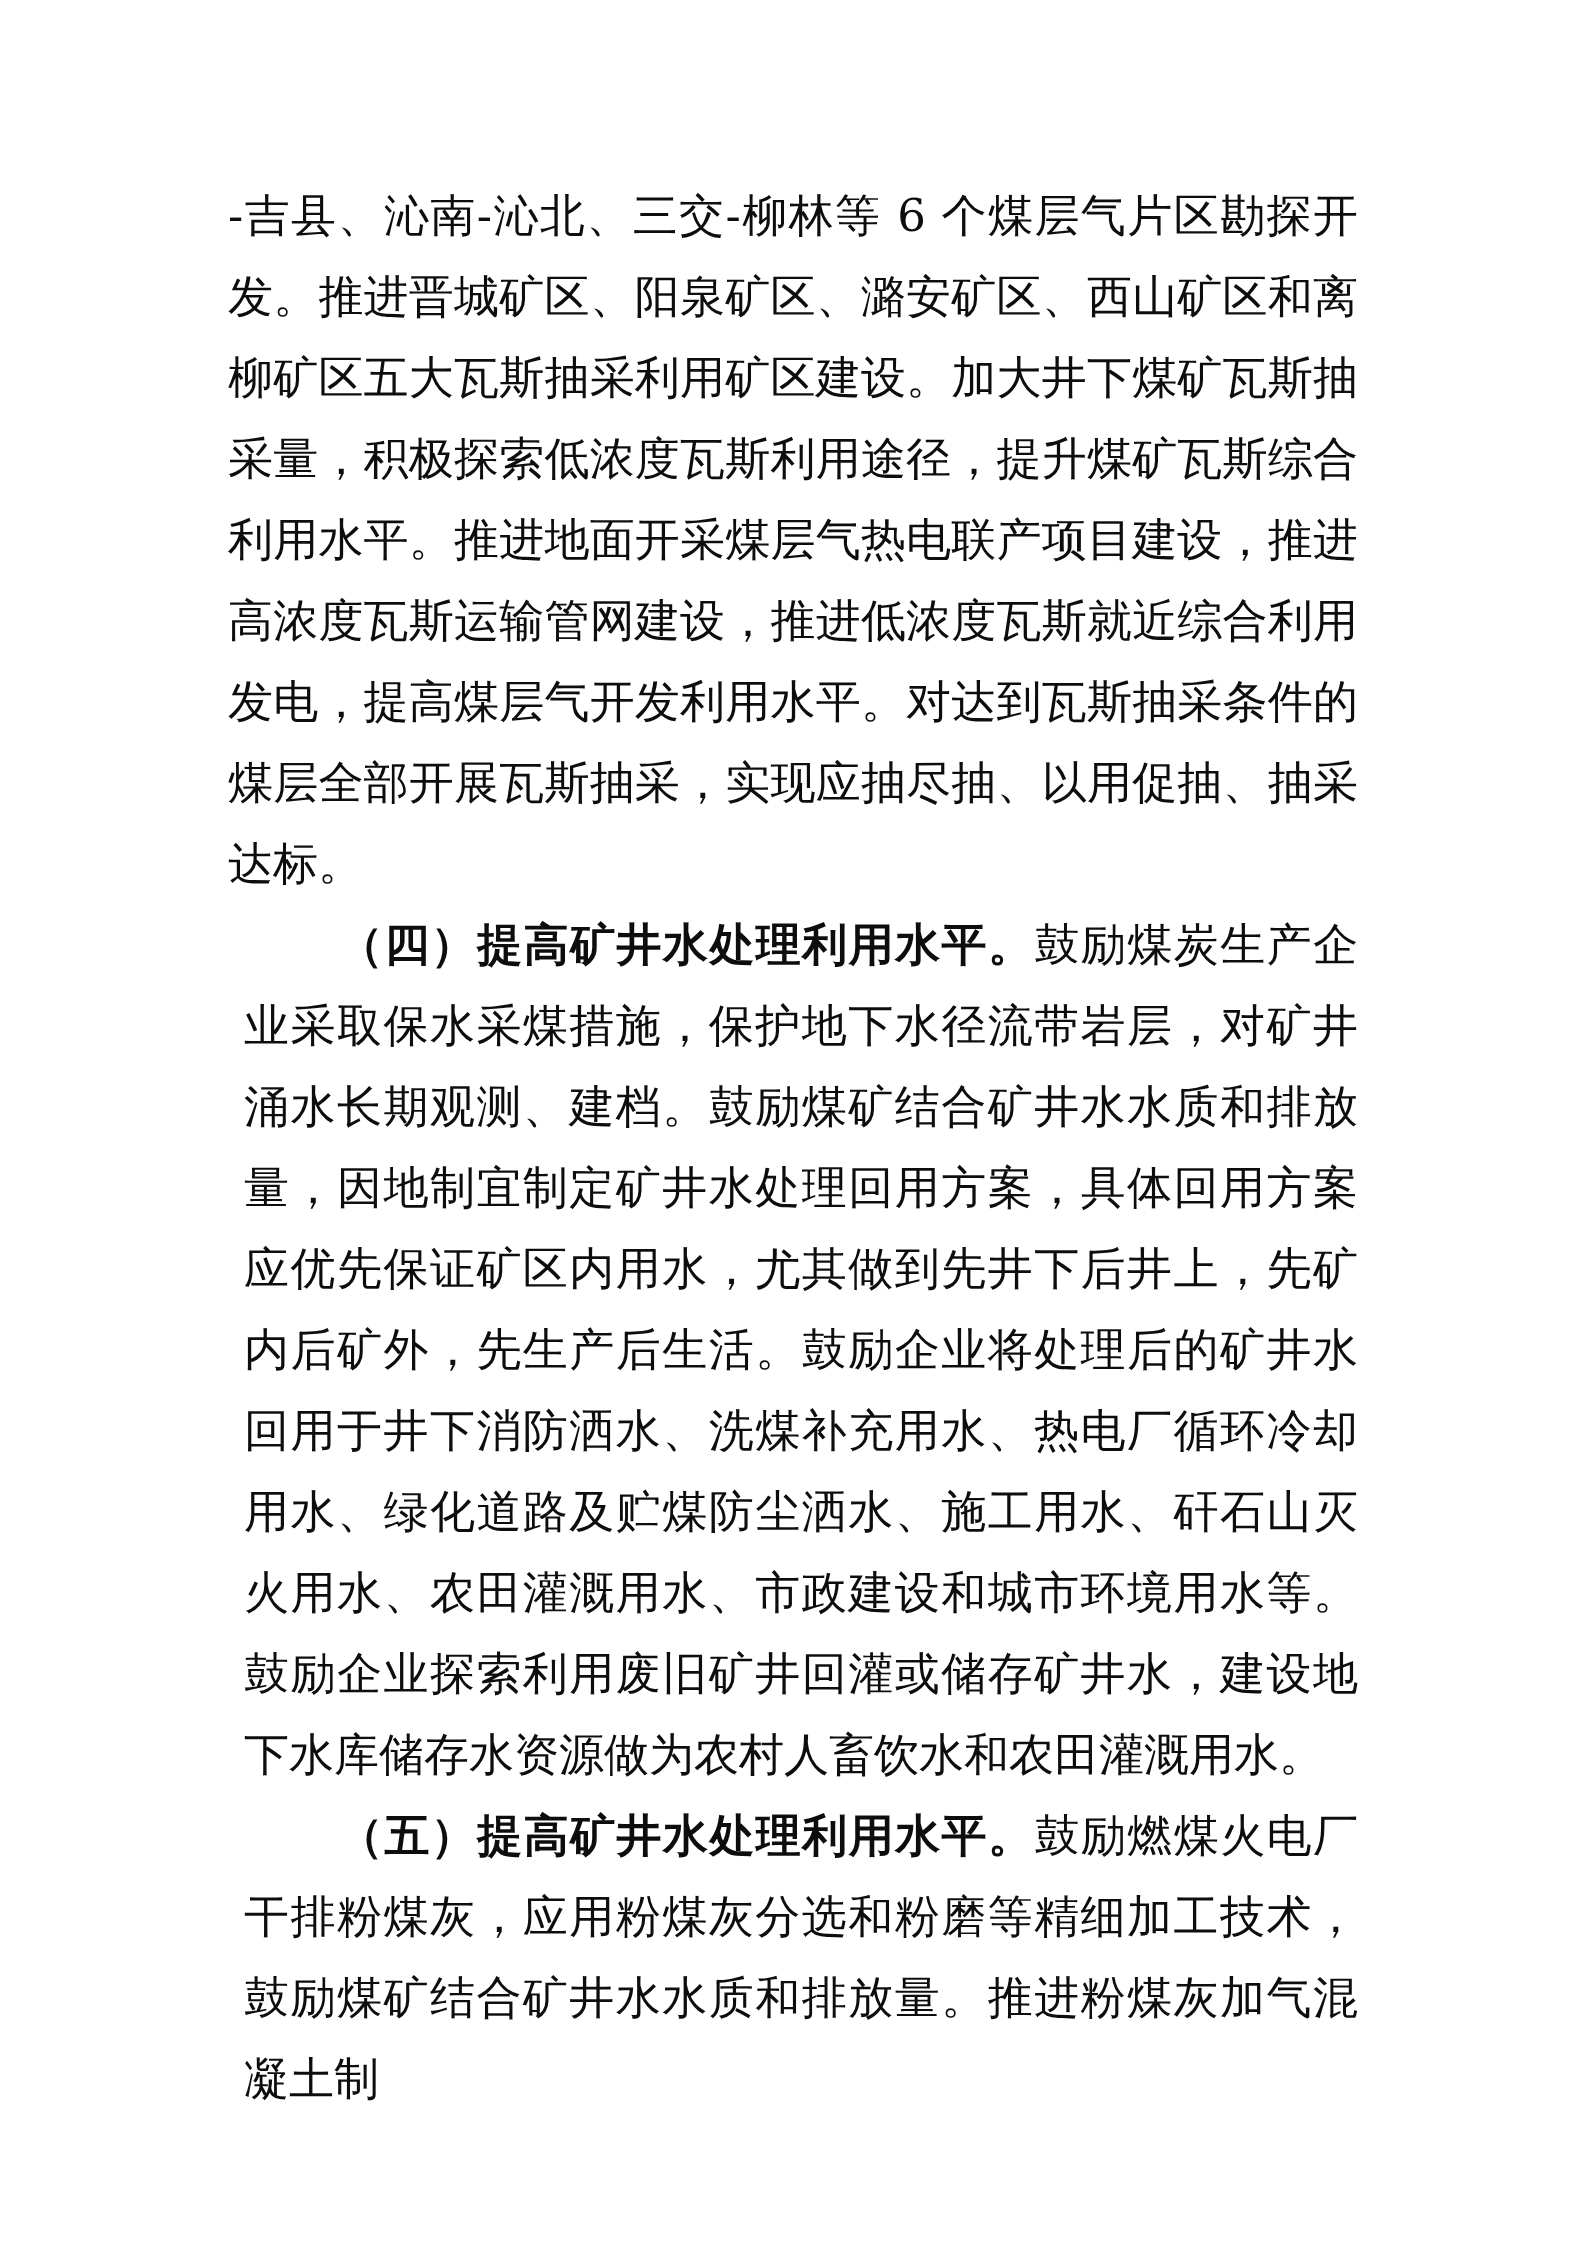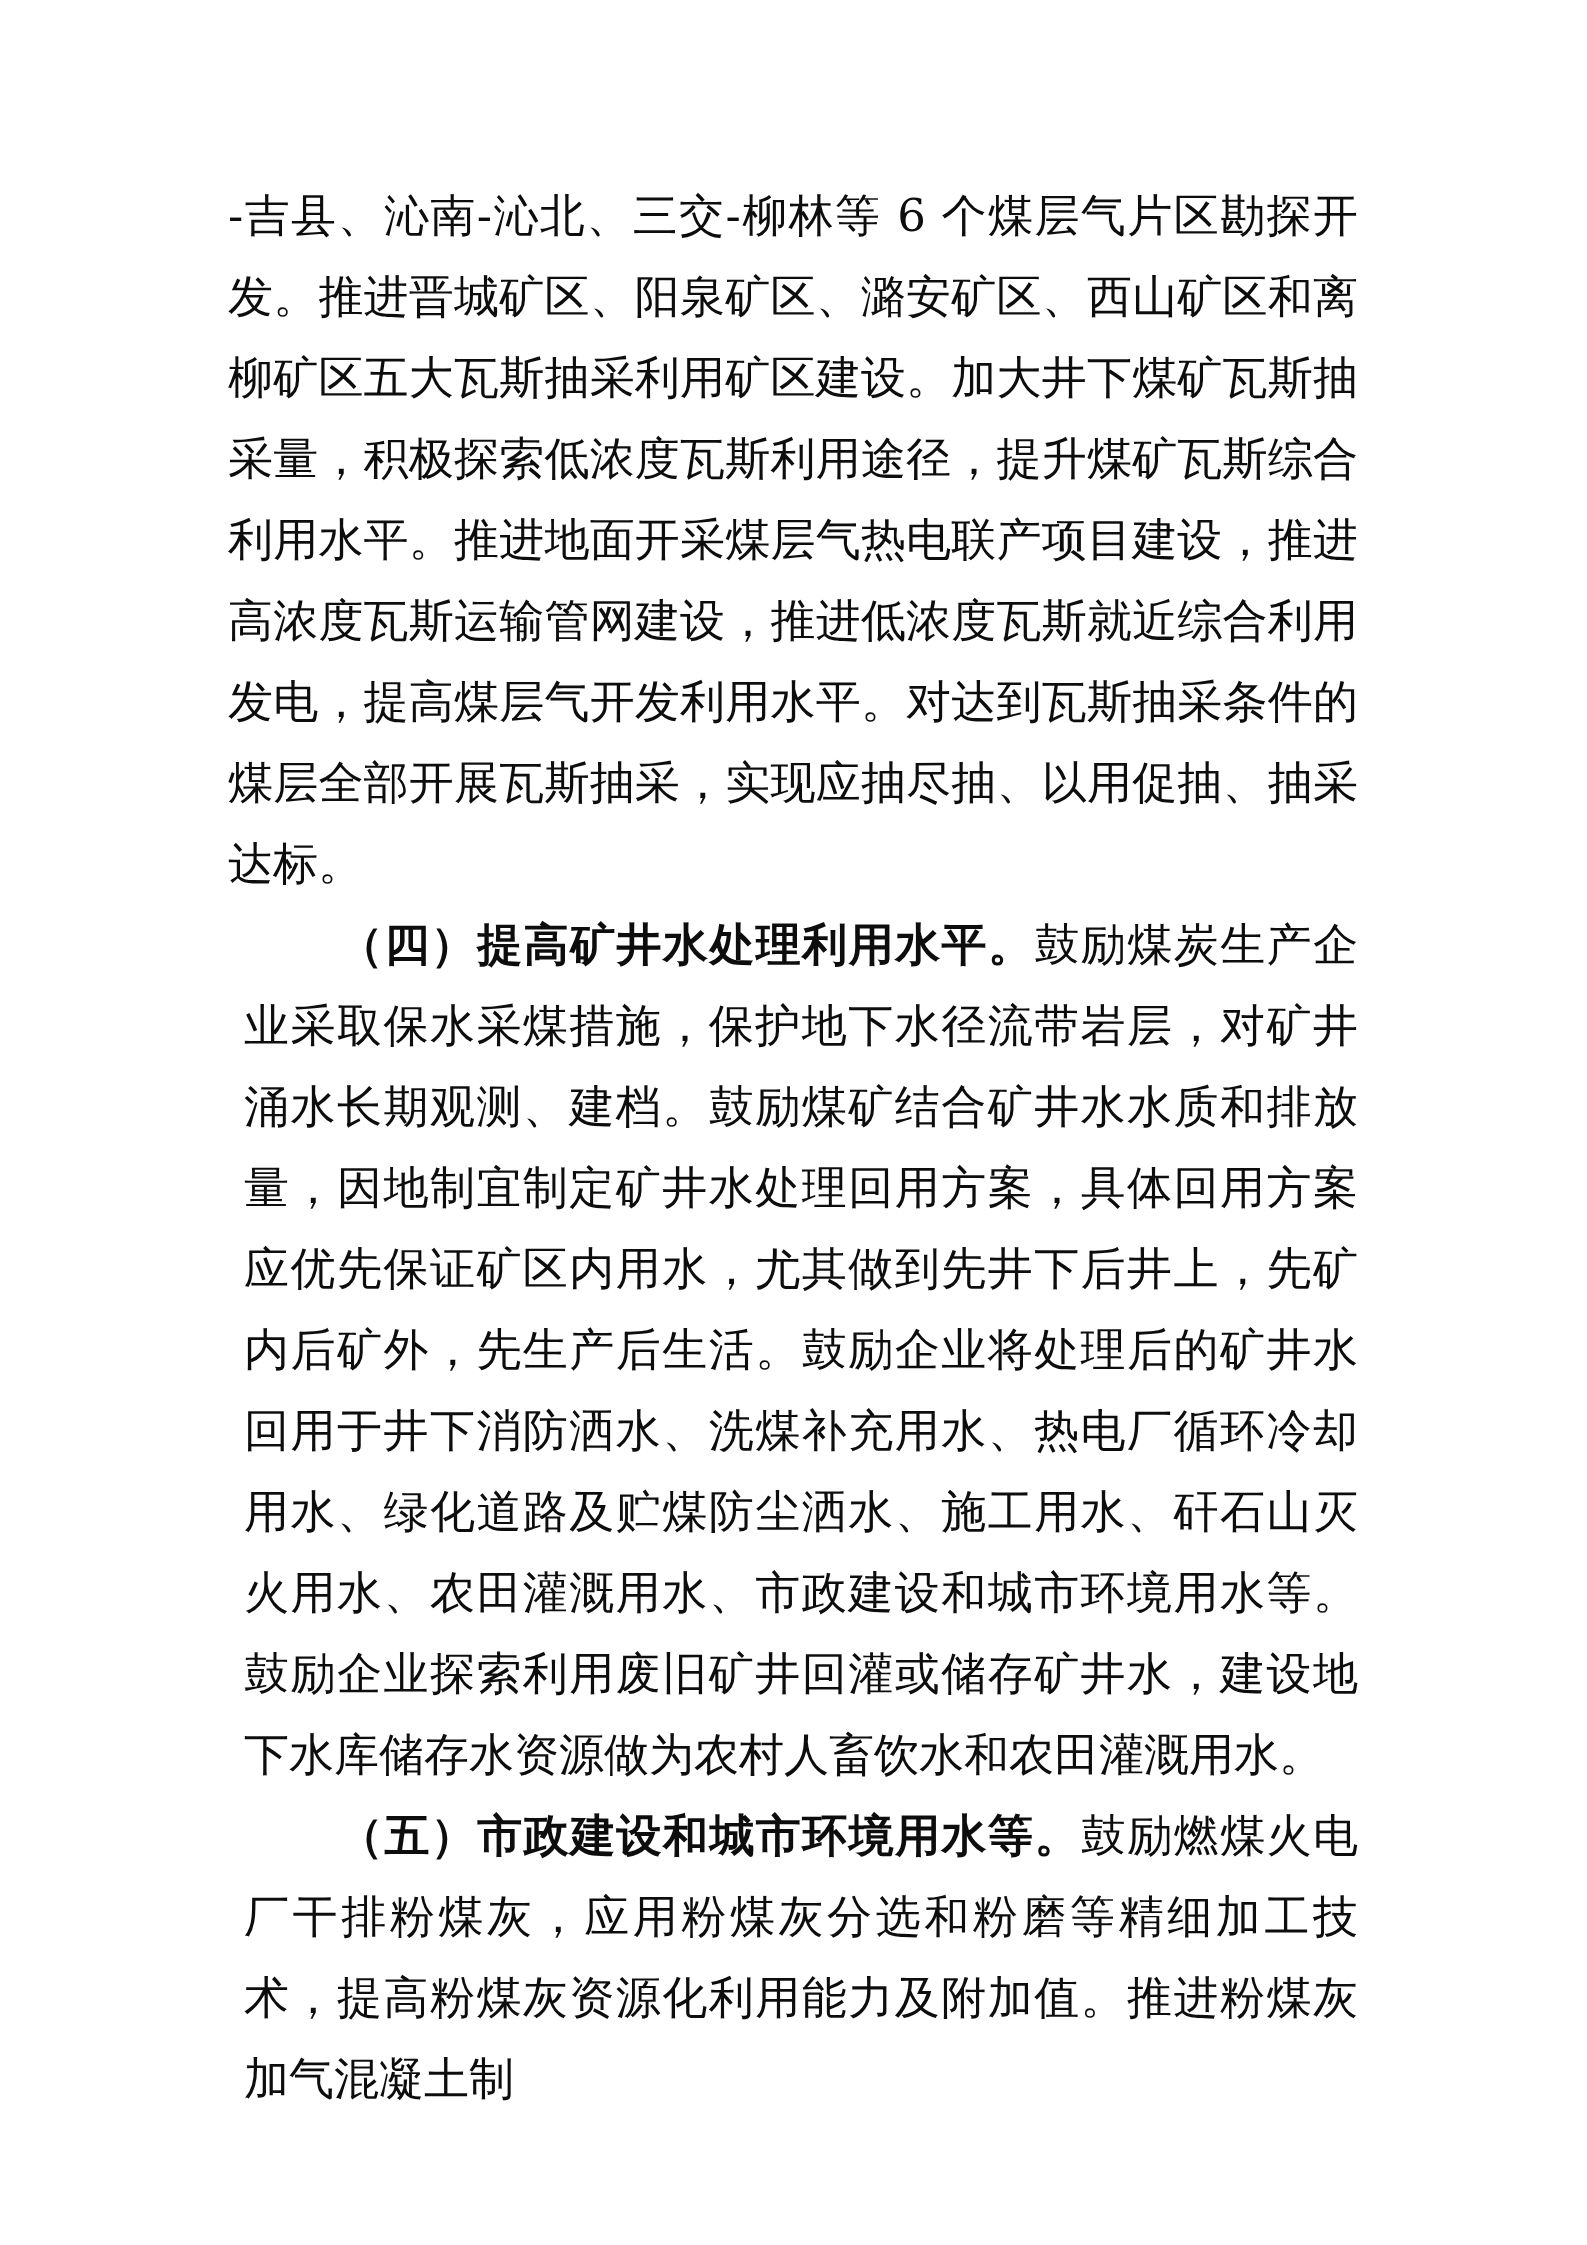--- a/index.html
+++ b/index.html
@@ -47,17 +47,17 @@
 
     <p class="para">
       <span>-吉县、沁南-沁北、三交-柳林等 6 个煤层气片区勘探开发。推进晋城矿区、阳泉矿区、潞安矿区、西山矿区和离柳矿区五大瓦斯抽采利用矿区建设。加大井下煤矿瓦斯抽采量，积极探索低浓度瓦斯利用途径，提升煤矿瓦斯综合利用水平。推进地面开采煤层气热电联产项目建设，推进高浓度瓦斯运输管网建设，推进低浓度瓦斯就近综合利用发电，提高煤层气开发利用水平。对达到瓦斯抽采条件的煤层全部开展瓦斯抽采，实现应抽尽抽、以用促抽、抽采达标。</span>
     </p>
 
     <p class="para indent">
       <span class="heading-run">（四）提高矿井水处理利用水平。</span><span>鼓励煤炭生产企业采取保水采煤措施，保护地下水径流带岩层，对矿井涌水长期观测、建档。鼓励煤矿结合矿井水水质和排放量，因地制宜制定矿井水处理回用方案，具体回用方案应优先保证矿区内用水，尤其做到先井下后井上，先矿内后矿外，先生产后生活。鼓励企业将处理后的矿井水回用于井下消防洒水、洗煤补充用水、热电厂循环冷却用水、绿化道路及贮煤防尘洒水、施工用水、矸石山灭火用水、农田灌溉用水、市政建设和城市环境用水等。鼓励企业探索利用废旧矿井回灌或储存矿井水，建设地下水库储存水资源做为农村人畜饮水和农田灌溉用水。</span>
     </p>
 
     <p class="para indent">
-      <span class="heading-run">（五）市政建设和城市环境用水等。</span><span>鼓励燃煤火电厂干排粉煤灰，应用粉煤灰分选和粉磨等精细加工技术，提高粉煤灰资源化利用能力及附加值。推进粉煤灰加气混凝土制</span>
+      <span class="heading-run">（五）提高矿井水处理利用水平。</span><span>鼓励燃煤火电厂干排粉煤灰，应用粉煤灰分选和粉磨等精细加工技术，鼓励煤矿结合矿井水水质和排放量。推进粉煤灰加气混凝土制</span>
     </p>
 
   </div>
 </div>
 
 </body></html>

